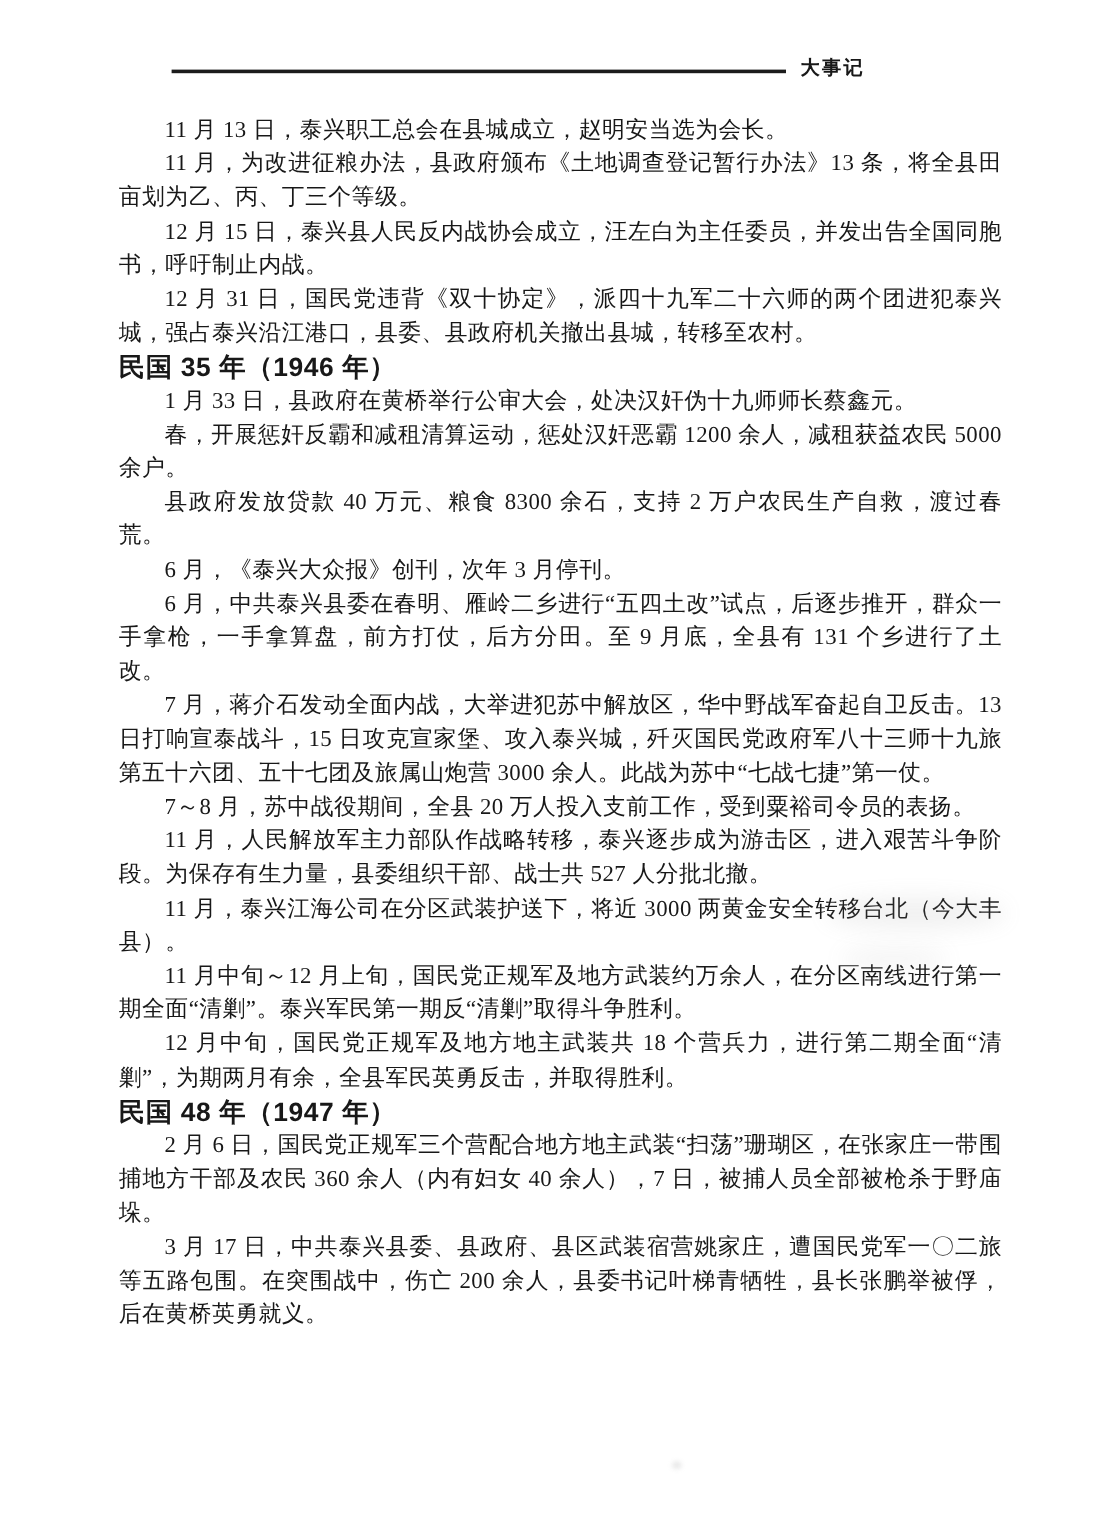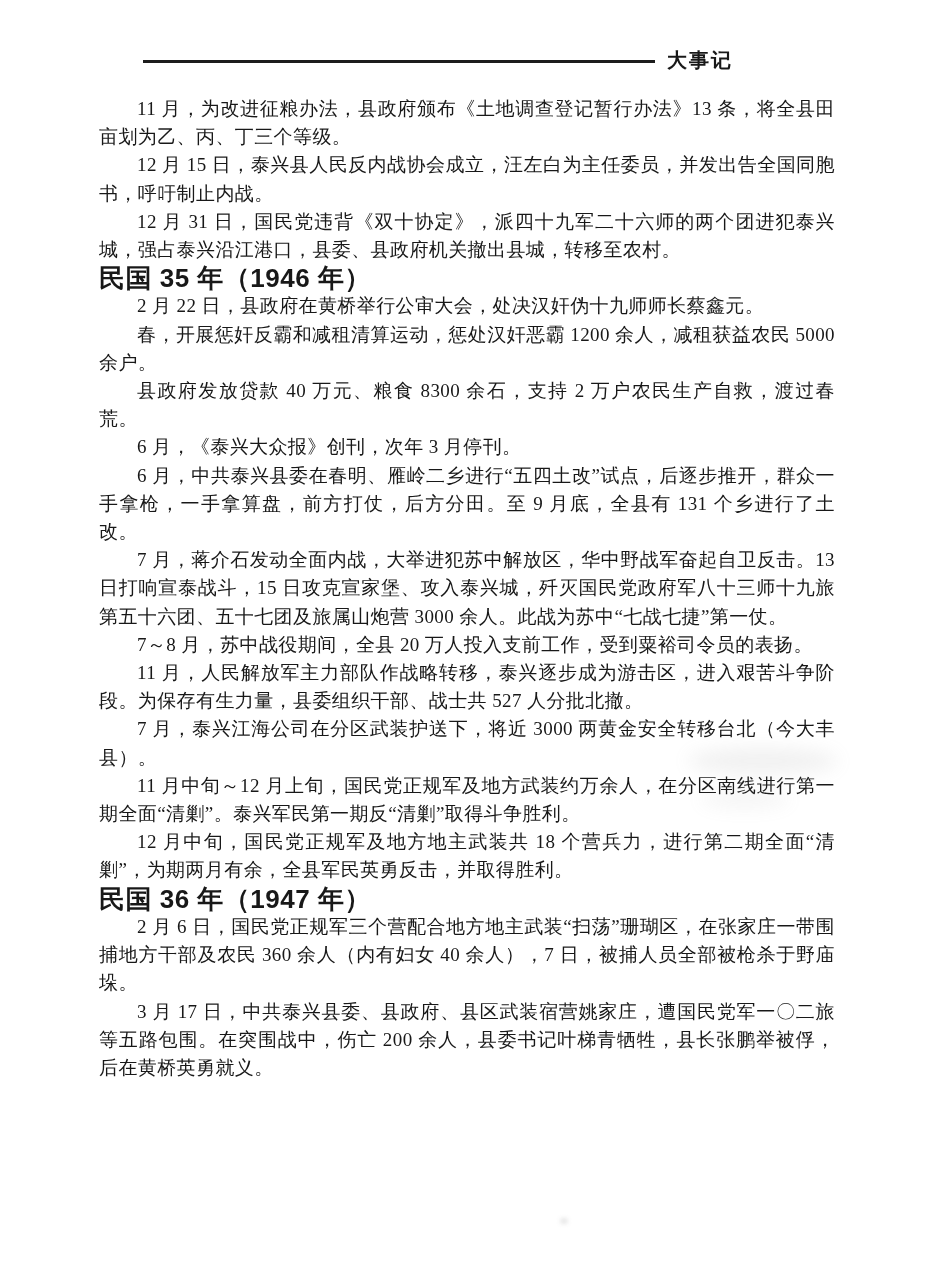--- a/index.html
+++ b/index.html
@@ -24,21 +24,21 @@
   .header-rule {
     display: inline-block;
     width: 512px;
     height: 3px;
     background: #1c1c1c;
     margin-right: 12px;
   }
   .header-title {
     font-family: "Liberation Sans", "DejaVu Sans", sans-serif;
     font-weight: bold;
-    font-size: 20px;
+    font-size: 16px;
     letter-spacing: 2px;
     line-height: 1;
     transform: translateY(-1px);
     white-space: nowrap;
   }
 
   
   .doc-body {
     position: absolute;
     top: 95px;
@@ -49,21 +49,21 @@
     text-align: justify;
     letter-spacing: 0.4px;
   }
   .doc-body p {
     margin: 0;
     text-indent: 2em;
   }
   .doc-body h2 {
     margin: 0;
     text-indent: 0;
-    font-size: 26px;
+    font-size: 22px;
     line-height: 28.2px;
     font-family: "Liberation Sans", "DejaVu Sans", sans-serif;
     font-weight: bold;
     letter-spacing: 0.5px;
   }
 
   
   .scan-smudge {
     position: absolute;
     background: #9a9a9a;
@@ -78,38 +78,39 @@
 </style>
 </head>
 <body>
 
 <header class="page-header">
   <span class="header-rule"></span>
   <span class="header-title">大事记</span>
 </header>
 
 <main class="doc-body">
+  <p>11 月 13 日，泰兴职工总会在县城成立，赵明安当选为会长。</p>
   <p>11 月，为改进征粮办法，县政府颁布《土地调查登记暂行办法》13 条，将全县田亩划为乙、丙、丁三个等级。</p>
   <p>12 月 15 日，泰兴县人民反内战协会成立，汪左白为主任委员，并发出告全国同胞书，呼吁制止内战。</p>
   <p>12 月 31 日，国民党违背《双十协定》，派四十九军二十六师的两个团进犯泰兴城，强占泰兴沿江港口，县委、县政府机关撤出县城，转移至农村。</p>
 
   <h2>民国 35 年（1946 年）</h2>
-  <p>2 月 22 日，县政府在黄桥举行公审大会，处决汉奸伪十九师师长蔡鑫元。</p>
+  <p>1 月 33 日，县政府在黄桥举行公审大会，处决汉奸伪十九师师长蔡鑫元。</p>
   <p>春，开展惩奸反霸和减租清算运动，惩处汉奸恶霸 1200 余人，减租获益农民 5000 余户。</p>
   <p>县政府发放贷款 40 万元、粮食 8300 余石，支持 2 万户农民生产自救，渡过春荒。</p>
   <p>6 月，《泰兴大众报》创刊，次年 3 月停刊。</p>
   <p>6 月，中共泰兴县委在春明、雁岭二乡进行“五四土改”试点，后逐步推开，群众一手拿枪，一手拿算盘，前方打仗，后方分田。至 9 月底，全县有 131 个乡进行了土改。</p>
   <p>7 月，蒋介石发动全面内战，大举进犯苏中解放区，华中野战军奋起自卫反击。13 日打响宣泰战斗，15 日攻克宣家堡、攻入泰兴城，歼灭国民党政府军八十三师十九旅第五十六团、五十七团及旅属山炮营 3000 余人。此战为苏中“七战七捷”第一仗。</p>
   <p>7～8 月，苏中战役期间，全县 20 万人投入支前工作，受到粟裕司令员的表扬。</p>
   <p>11 月，人民解放军主力部队作战略转移，泰兴逐步成为游击区，进入艰苦斗争阶段。为保存有生力量，县委组织干部、战士共 527 人分批北撤。</p>
-  <p>7 月，泰兴江海公司在分区武装护送下，将近 3000 两黄金安全转移台北（今大丰县）。</p>
+  <p>11 月，泰兴江海公司在分区武装护送下，将近 3000 两黄金安全转移台北（今大丰县）。</p>
   <p>11 月中旬～12 月上旬，国民党正规军及地方武装约万余人，在分区南线进行第一期全面“清剿”。泰兴军民第一期反“清剿”取得斗争胜利。</p>
   <p>12 月中旬，国民党正规军及地方地主武装共 18 个营兵力，进行第二期全面“清剿”，为期两月有余，全县军民英勇反击，并取得胜利。</p>
 
-  <h2>民国 36 年（1947 年）</h2>
+  <h2>民国 48 年（1947 年）</h2>
   <p>2 月 6 日，国民党正规军三个营配合地方地主武装“扫荡”珊瑚区，在张家庄一带围捕地方干部及农民 360 余人（内有妇女 40 余人），7 日，被捕人员全部被枪杀于野庙垛。</p>
   <p>3 月 17 日，中共泰兴县委、县政府、县区武装宿营姚家庄，遭国民党军一〇二旅等五路包围。在突围战中，伤亡 200 余人，县委书记叶梯青牺牲，县长张鹏举被俘，后在黄桥英勇就义。</p>
 
 </main>
 
 <div class="scan-smudge smudge-a"></div>
 <div class="scan-smudge smudge-b"></div>
 <div class="scan-smudge smudge-c"></div>
 
 </body></html>

